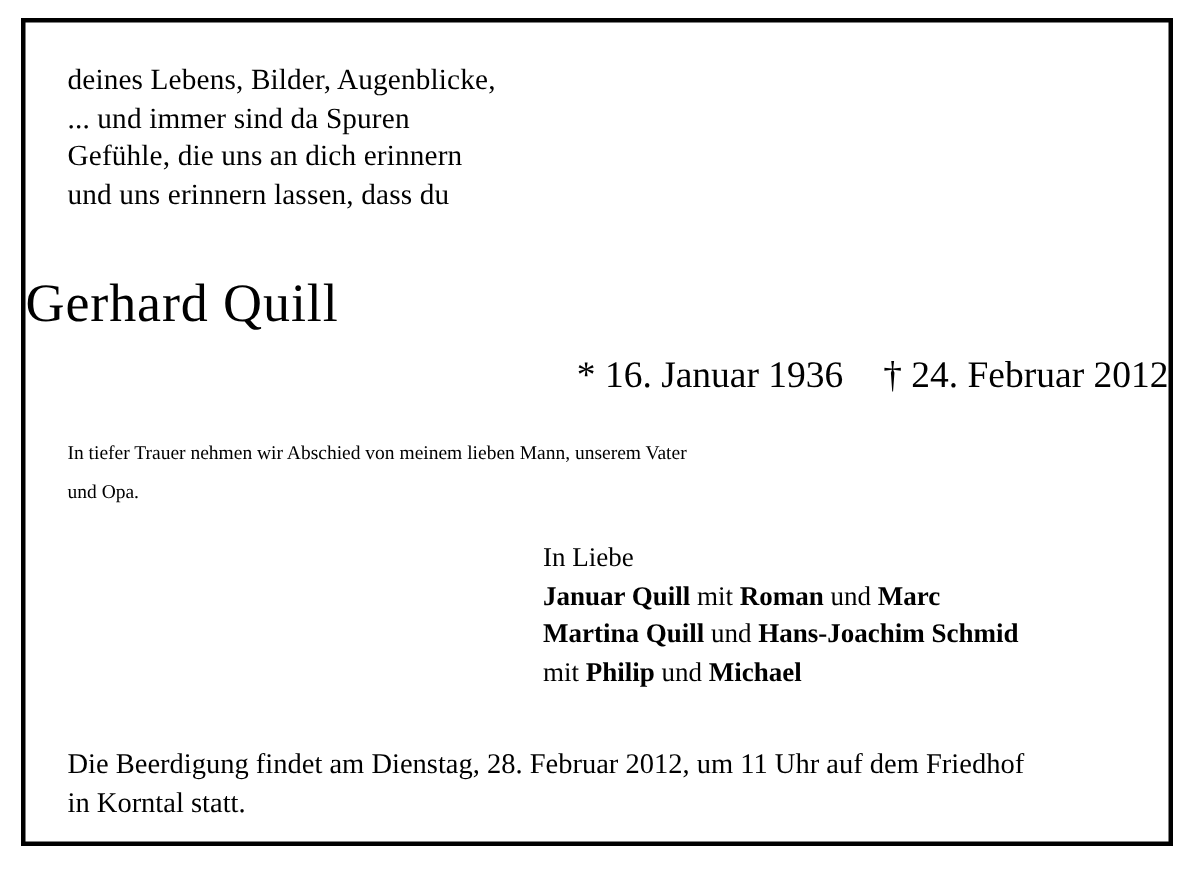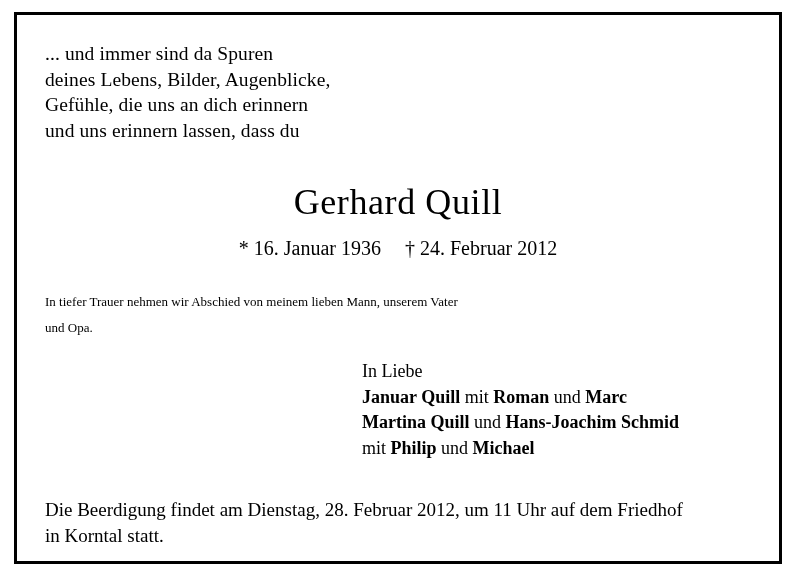--- a/index.html
+++ b/index.html
@@ -39,31 +39,31 @@
     letter-spacing: 0.1px;
   }
   .poem div {
     white-space: pre;
   }
   .name {
     position: absolute;
     left: 0;
     right: 0;
     top: 166px;
-    text-align: center;
+    text-align: left;
     font-size: 36px;
     letter-spacing: 0.6px;
   }
   .dates {
     position: absolute;
     left: 0;
     right: 0;
     top: 222px;
-    text-align: center;
-    font-size: 20px;
+    text-align: right;
+    font-size: 25px;
   }
   .dates .sep {
     display: inline-block;
     width: 14px;
   }
   .intro {
     position: absolute;
     left: 28px;
     top: 274px;
     width: 710px;
@@ -98,22 +98,22 @@
     white-space: pre;
   }
 </style>
 </head>
 <body>
 
 <div class="notice">
   <div class="inner">
 
     <div class="poem">
+      <div>deines Lebens, Bilder, Augenblicke,</div>
       <div>... und immer sind da Spuren</div>
-      <div>deines Lebens, Bilder, Augenblicke,</div>
       <div>Gefühle, die uns an dich erinnern</div>
       <div>und uns erinnern lassen, dass du</div>
     </div>
 
     <div class="name">Gerhard Quill</div>
 
     <div class="dates">
       <span>* 16. Januar 1936</span>
       <span class="sep"></span>
       <span>† 24. Februar 2012</span>

